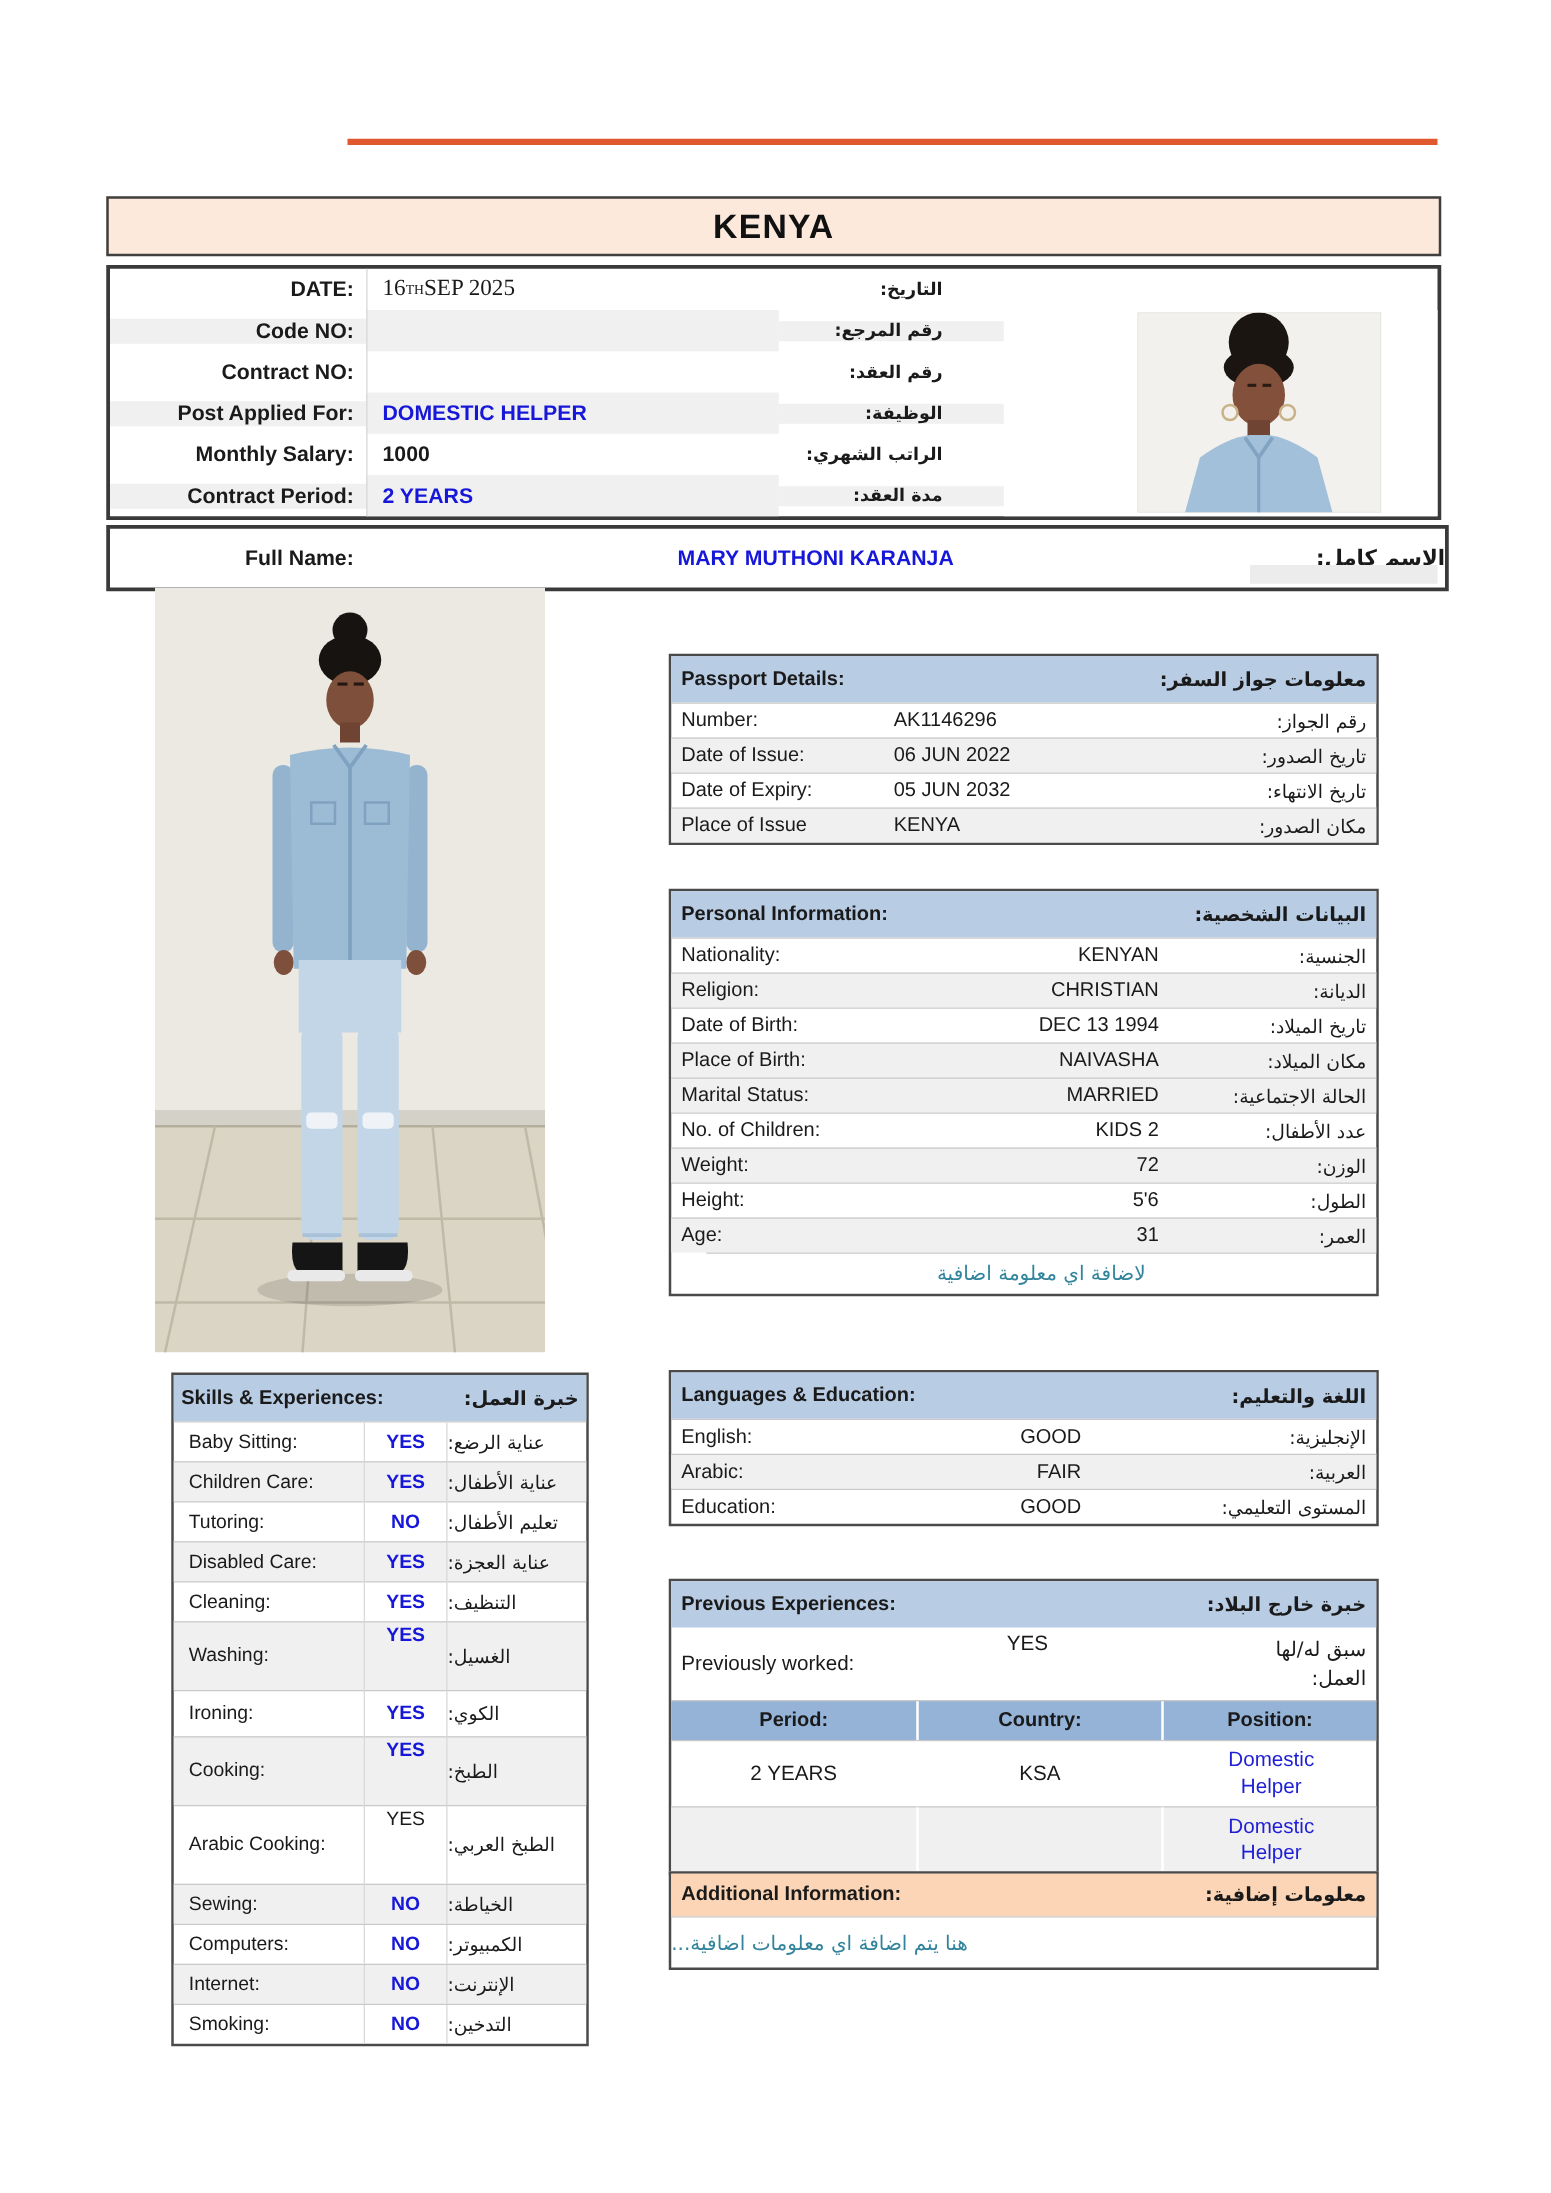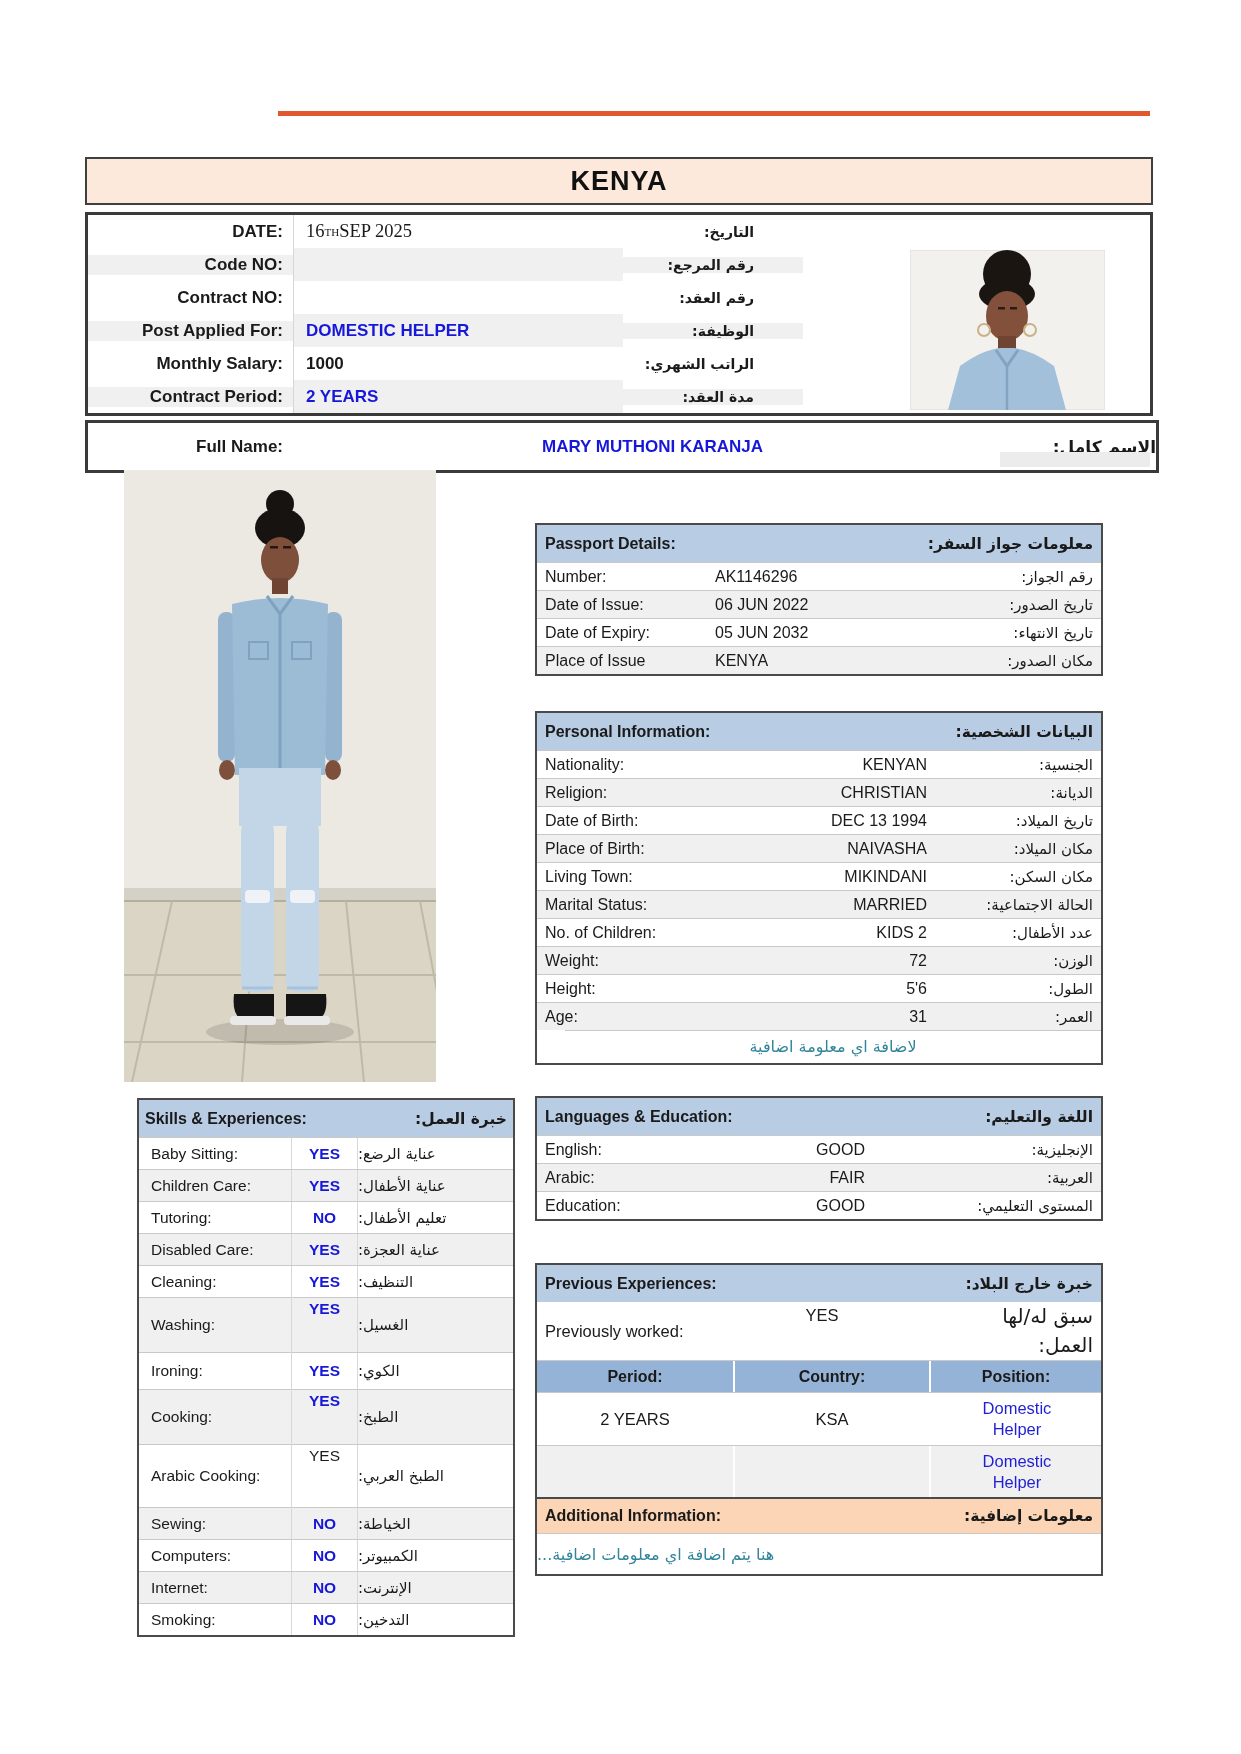--- a/index.html
+++ b/index.html
@@ -59,40 +59,40 @@
   #passport .row{grid-template-columns:178px 210px 1fr;}
   #personal{left:535px;top:711px;width:568px;}
   #personal .row{grid-template-columns:178px 212px 1fr;}
   #personal .val{text-align:right;}
   #personal .note{display:block;text-align:center;line-height:32px;height:32px;font-size:16px;margin-left:28px;}
   #languages{left:535px;top:1096px;width:568px;}
   #languages .row{grid-template-columns:178px 150px 1fr;}
   #languages .val{text-align:right;}
 
   
-  #skills{left:137px;top:1098px;width:378px;}
+  #skills{left:137px;top:1098px;width:334px;}
   #skills .hdr{padding:0 6px;}
   #skills .row{grid-template-columns:152px 66px 1fr;font-size:15.5px;height:31px;}
   #skills .lbl{padding-left:12px;}
   #skills .val{text-align:center;font-weight:bold;color:#1717D9;border-left:1px solid #D8D8D8;
                height:100%;display:flex;align-items:center;justify-content:center;}
   #skills .arlbl{border-left:1px solid #D8D8D8;height:100%;display:flex;align-items:center;
                  justify-content:flex-end;padding-right:6px;}
   #skills .tall{height:54px;}
   #skills .taller{height:62px;}
   #skills .mid{height:36px;}
   #skills .vtop{align-items:flex-start !important;padding-top:3px;}
   #skills .plain{color:#1a1a1a;font-weight:normal;}
 
   
   #previous{left:535px;top:1263px;width:568px;}
   #previous .worked{display:grid;grid-template-columns:205px 160px 1fr;height:58px;font-size:16.5px;}
   #previous .worked .lbl{align-self:center;}
   #previous .worked .val{align-self:start;text-align:center;padding-top:4px;}
-  #previous .worked .arlbl{align-self:center;white-space:pre-line;line-height:1.45;font-size:20px;}
+  #previous .worked .arlbl{align-self:center;white-space:pre-line;line-height:1.45;font-size:16px;}
   #previous .subhdr{display:grid;grid-template-columns:196px 196px 1fr;background:#95B3D7;
                     height:31px;align-items:center;font-weight:bold;font-size:16px;border-top:1px solid #C9C9C9;}
   #previous .subhdr div{text-align:center;border-left:2px solid #fff;height:100%;
                         display:flex;align-items:center;justify-content:center;}
   #previous .subhdr div:first-child{border-left:none;}
   #previous .exp{display:grid;grid-template-columns:196px 196px 1fr;height:52px;align-items:center;
                  font-size:16.5px;border-top:1px solid #C9C9C9;}
   #previous .exp div{text-align:center;height:100%;display:flex;align-items:center;justify-content:center;
                      border-left:2px solid #fff;}
   #previous .exp div:first-child{border-left:none;}
@@ -270,25 +270,20 @@
     <div class="row">
       <div class="lbl">Date of Birth:</div>
       <div class="val">DEC 13 1994</div>
       <div class="arlbl ar">تاريخ الميلاد:</div>
     </div>
     <div class="row gray">
       <div class="lbl">Place of Birth:</div>
       <div class="val">NAIVASHA</div>
       <div class="arlbl ar">مكان الميلاد:</div>
     </div>
-    <div class="row">
-      <div class="lbl">Living Town:</div>
-      <div class="val">MIKINDANI</div>
-      <div class="arlbl ar">مكان السكن:</div>
-    </div>
     <div class="row gray">
       <div class="lbl">Marital Status:</div>
       <div class="val">MARRIED</div>
       <div class="arlbl ar">الحالة الاجتماعية:</div>
     </div>
     <div class="row">
       <div class="lbl">No. of Children:</div>
       <div class="val">KIDS 2</div>
       <div class="arlbl ar">عدد الأطفال:</div>
     </div>

